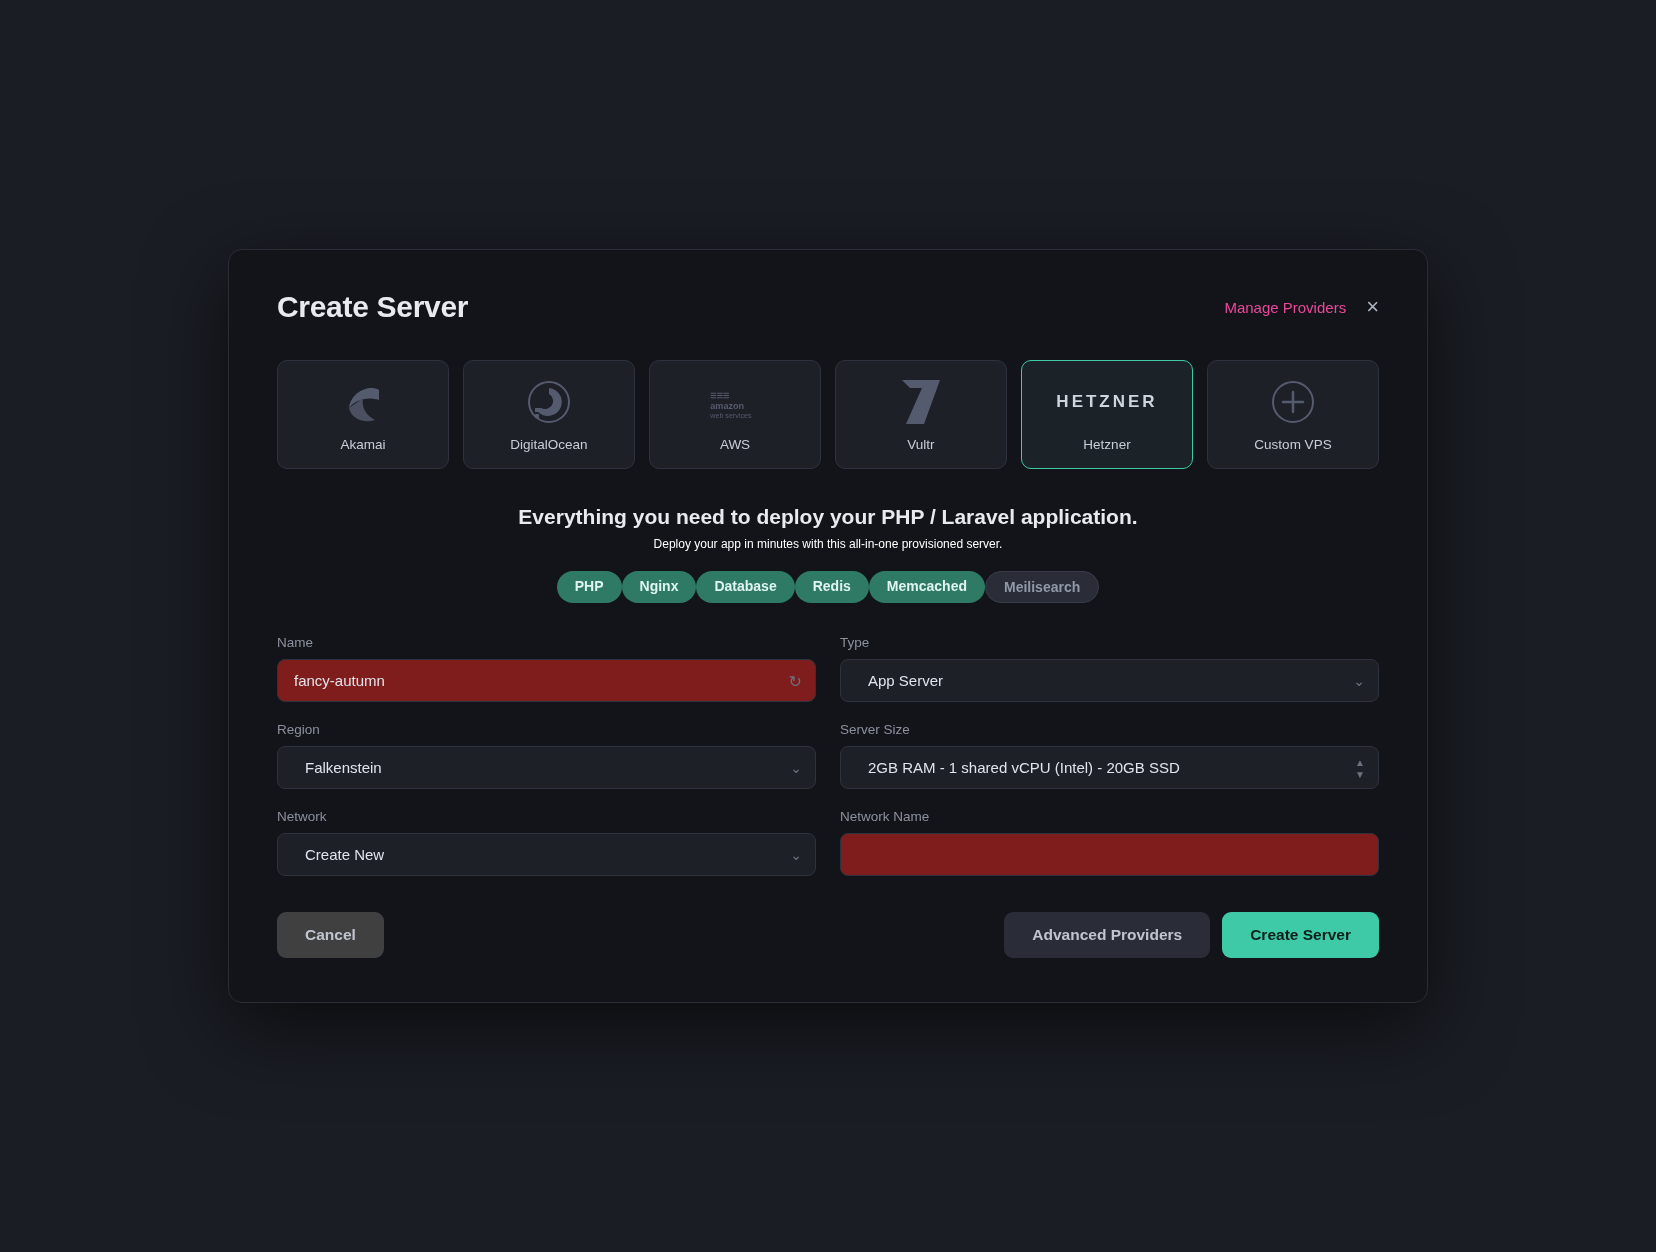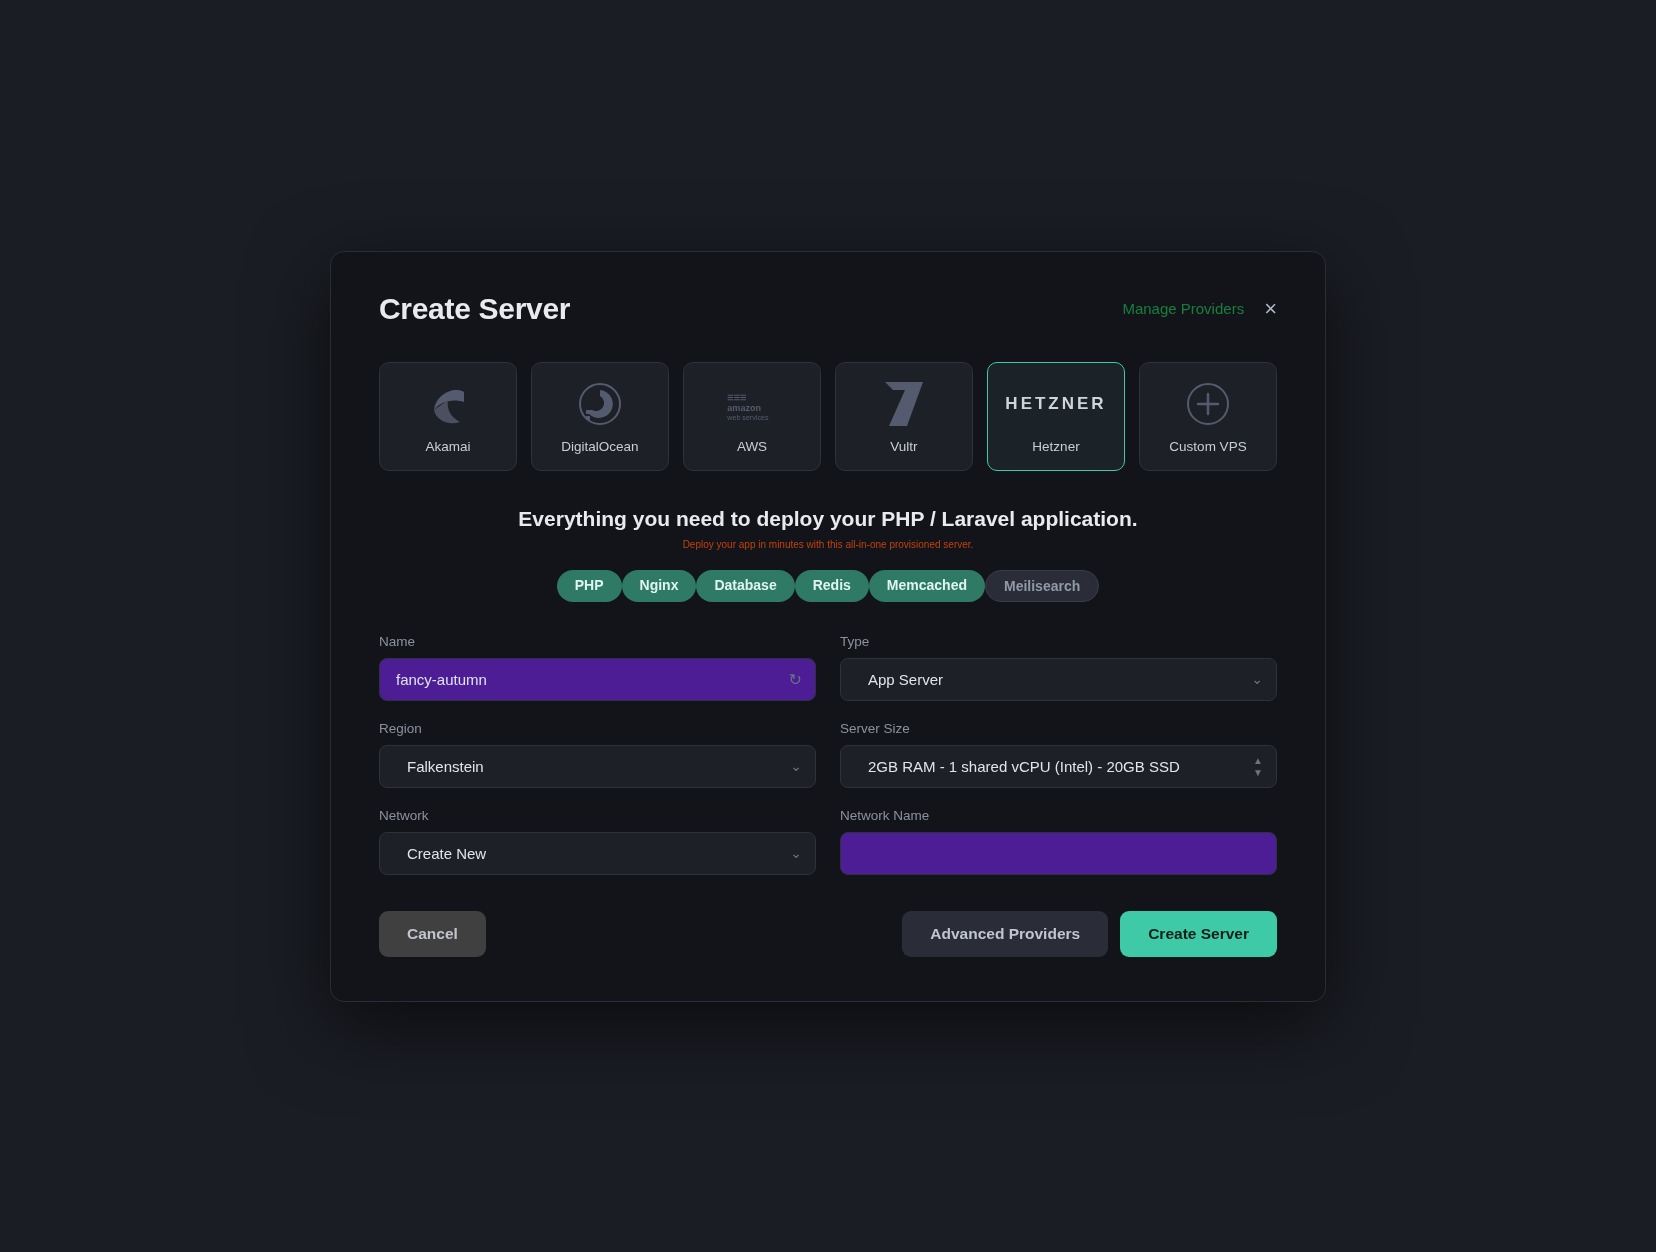--- a/index.html
+++ b/index.html
@@ -9,21 +9,21 @@
       display: flex;
       align-items: center;
       justify-content: center;
       min-height: 100vh;
       font-family: -apple-system, BlinkMacSystemFont, 'Segoe UI', sans-serif;
     }
 
     .modal-overlay {
       background: #12141a;
       border-radius: 14px;
-      width: 996px;
+      width: 1200px;
       max-width: 98vw;
       padding: 40px 48px 44px 48px;
       position: relative;
       border: 1px solid #2a2d36;
       box-shadow: 0 24px 80px rgba(0,0,0,0.6);
     }
 
     
     .modal-header {
       display: flex;
@@ -39,21 +39,21 @@
       letter-spacing: -0.3px;
     }
 
     .header-actions {
       display: flex;
       align-items: center;
       gap: 20px;
     }
 
     .manage-providers-link {
-      color: #15803d;
+      color: #ec4899;
       font-size: 15px;
       cursor: pointer;
       text-decoration: none;
     }
 
     .close-btn {
       color: #b0b5c0;
       font-size: 22px;
       cursor: pointer;
       line-height: 1;
@@ -150,22 +150,22 @@
     }
 
     .promo-title {
       font-size: 21px;
       font-weight: 700;
       color: #e8eaf0;
       margin-bottom: 8px;
     }
 
     .promo-subtitle {
-      font-size: 10px;
-      color: #c2410c;
+      font-size: 12px;
+      color: #ffffff;
       margin-bottom: 20px;
     }
 
     .tech-badges {
       display: flex;
       gap: 0;
       justify-content: center;
       flex-wrap: wrap;
     }
 
@@ -201,21 +201,21 @@
       gap: 9px;
     }
 
     .form-label {
       font-size: 13.5px;
       color: #8b919e;
       font-weight: 500;
     }
 
     .form-input {
-      background: #4c1d95;
+      background: #7f1d1d;
       border: 1.5px solid #2e323e;
       border-radius: 8px;
       padding: 12px 16px;
       color: #e0e4ec;
       font-size: 15px;
       outline: none;
       width: 100%;
     }
 
     .input-with-icon {

